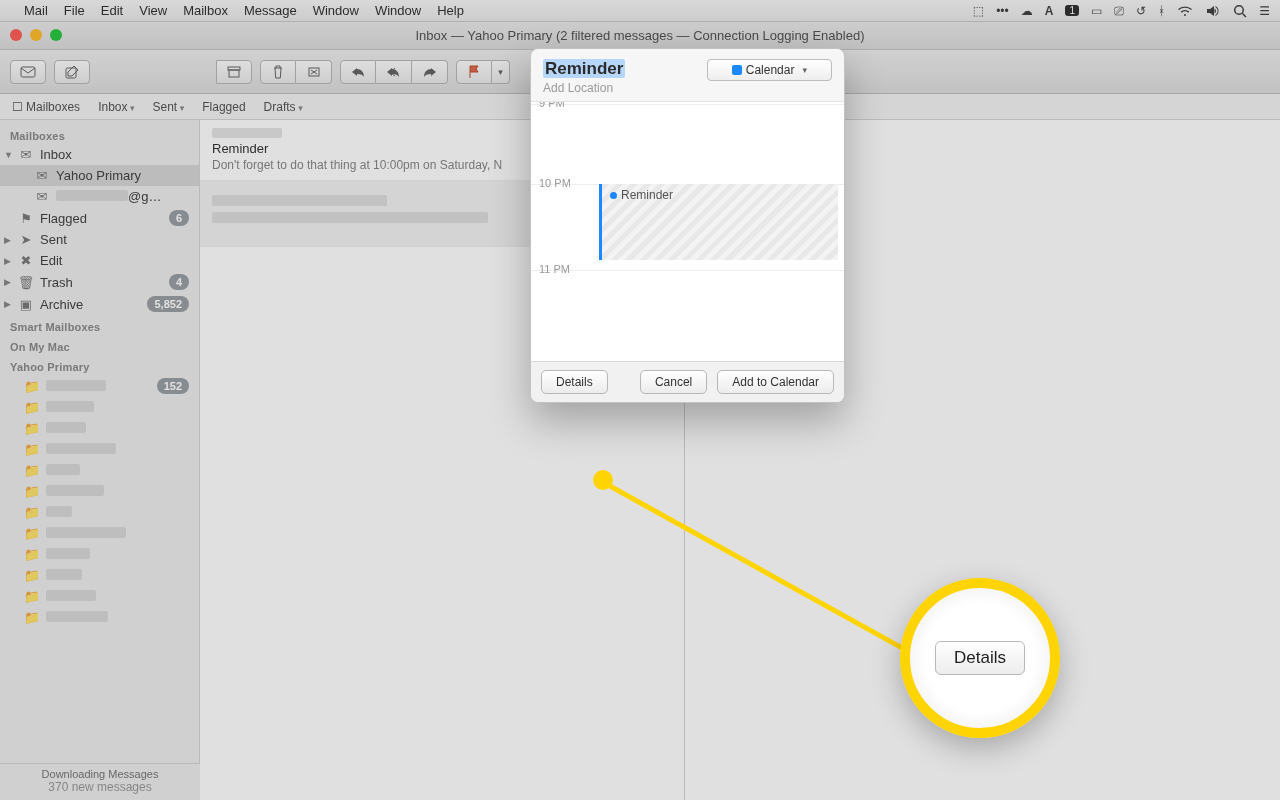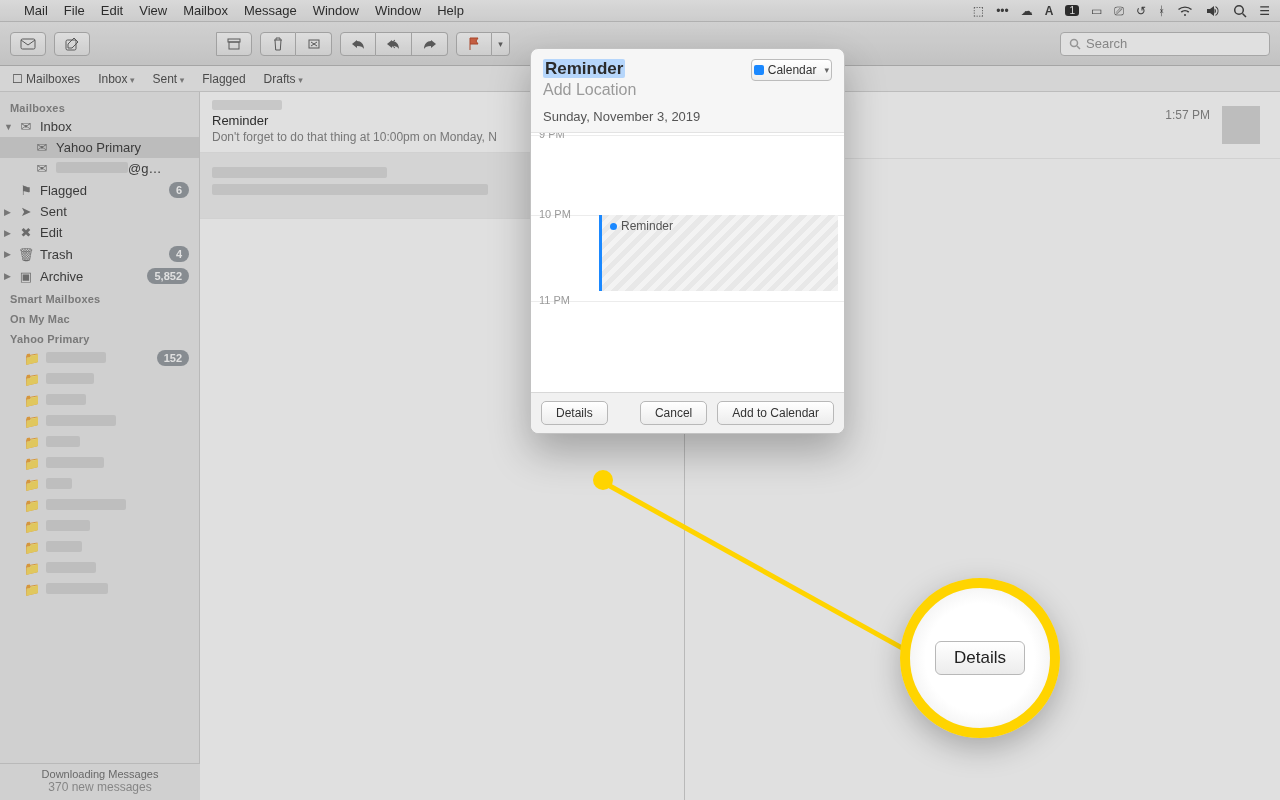--- a/index.html
+++ b/index.html
@@ -67,22 +67,22 @@
 .preview .time{font-size:12px;color:#888;margin-right:12px;margin-top:2px}
 
 
 .status{position:absolute;bottom:0;left:0;width:200px;padding:4px 0 6px;text-align:center;font-size:11px;color:#777;border-top:1px solid #d3d3d3;background:#ededed}
 .status .sub{font-size:12px;color:#999}
 
 
 .popover{position:absolute;z-index:100;left:530px;top:48px;width:315px;background:#f6f6f6;border:1px solid #c2c2c2;border-radius:8px;box-shadow:0 18px 40px rgba(0,0,0,.28)}
 .po-head{padding:10px 12px 6px;display:flex;align-items:flex-start}
 .po-title{font-size:17px;font-weight:600;color:#2b2b2b;background:#b6d6fb;padding:0 2px;border-radius:2px}
-.po-sub{font-size:16px;color:#9a9a9a;margin-top:2px}
-.po-sel{margin-left:auto;height:22px;border:1px solid #bcbcbc;border-radius:4px;background:linear-gradient(#fff,#eee);display:flex;align-items:center;padding:0 2px;font-size:12px;color:#333;gap:4px}
+.po-sub{font-size:12px;color:#9a9a9a;margin-top:2px}
+.po-sel{margin-left:auto;height:22px;border:1px solid #bcbcbc;border-radius:4px;background:linear-gradient(#fff,#eee);display:flex;align-items:center;padding:0 24px;font-size:12px;color:#333;gap:4px}
 .po-sel .sq{width:10px;height:10px;background:#1a88ff;border-radius:2px}
 .po-sel .dd{font-size:9px;color:#666;margin-left:4px}
 .po-date{padding:4px 12px 8px;font-size:13px;color:#555}
 .po-cal{height:260px;position:relative;border-top:1px solid #e3e3e3;background:#fff;overflow:hidden}
 .po-hour{position:absolute;left:0;right:0;height:80px;border-top:1px solid #ececec}
 .po-hour .hl{position:absolute;left:8px;top:-8px;font-size:11px;color:#9a9a9a}
 .po-event{position:absolute;left:68px;right:6px;top:82px;height:76px;border-left:3px solid #1a88ff;background:repeating-linear-gradient(135deg,#e8e8e8 0 5px,#f3f3f3 5px 10px);padding:4px 8px;font-size:12px;color:#555}
 .po-event .dot{display:inline-block;width:7px;height:7px;background:#1a88ff;border-radius:50%;margin-right:4px;vertical-align:middle}
 .po-foot{border-top:1px solid #d8d8d8;padding:8px 10px;display:flex;gap:10px;background:#f1f1f1;border-radius:0 0 8px 8px}
 .po-btn{height:24px;border:1px solid #b8b8b8;border-radius:5px;background:linear-gradient(#fff,#ececec);padding:0 14px;font-size:12px;color:#333;display:flex;align-items:center;cursor:default}
@@ -135,20 +135,28 @@
       <svg width="14" height="14" viewBox="0 0 14 14">
           <circle cx="6" cy="6" r="4.3" stroke="#444" stroke-width="1.5" fill="none"></circle>
           <line x1="9.5" y1="9.5" x2="13" y2="13" stroke="#444" stroke-width="1.5"></line>
         </svg>
     </span>
     <span>☰</span>
   </div>
 </div>
 
 <div class="window">
+  <div class="titlebar">
+    <div class="traffic">
+      <span class="tl-close"></span>
+      <span class="tl-min"></span>
+      <span class="tl-max"></span>
+    </div>
+    <span class="title">Inbox — Yahoo Primary (2 filtered messages — Connection Logging Enabled)</span>
+  </div>
 
   <div class="toolbar">
     <div class="tbtn">
         <svg width="16" height="12" viewBox="0 0 16 12">
           <rect x="1" y="1" width="14" height="10" rx="1.5" fill="none" stroke="#666"></rect>
           <path d="M1 2l7 5 7-5" stroke="#666" fill="none"></path>
         </svg>
       </div>
     <div class="tbtn">
         <svg width="14" height="14" viewBox="0 0 14 14">
@@ -200,29 +208,20 @@
       <div class="tbtn">
           <svg width="12" height="14" viewBox="0 0 12 14">
             <path d="M2 1v12M2 1h8l-2 3 2 3H2" fill="#e06b4c" stroke="#c05030"></path>
           </svg>
         </div>
       <div class="tbtn" style="min-width:18px">
           <span style="font-size:9px;color:#666">▾</span>
         </div>
     </div>
     <div class="spacer"></div>
-    <div class="search">
-      <span class="mag">
-          <svg width="12" height="12" viewBox="0 0 12 12">
-            <circle cx="5" cy="5" r="3.5" stroke="#aaa" fill="none" stroke-width="1.5"></circle>
-            <line x1="8" y1="8" x2="11" y2="11" stroke="#aaa" stroke-width="1.5"></line>
-          </svg>
-        </span>
-      <span>Search</span>
-    </div>
   </div>
 
   <div class="favbar">
     <span>☐ <span>Mailboxes</span></span>
     <span class="chev">Inbox</span>
     <span class="chev">Sent</span>
     <span>Flagged</span>
     <span class="chev">Drafts</span>
   </div>
 
@@ -322,34 +321,29 @@
       <div class="sb-item folder">
           <span class="ico">📁</span>
           <span class="lbl"><span class="redact" style="display:inline-block;width:62px"></span></span>
         </div>
     </div>
 
     <div class="list">
       <div class="msgrow">
         <div style="height:10px;width:70px;background:#e4e4e4;border-radius:2px;margin-bottom:3px"></div>
         <div class="subj">Reminder</div>
-        <div class="prev">Don't forget to do that thing at 10:00pm on Monday, N</div>
+        <div class="prev">Don't forget to do that thing at 10:00pm on Saturday, N</div>
       </div>
       <div class="msgrow ghost">
         <div class="bar" style="width:38%"></div>
         <div class="bar" style="width:60%"></div>
       </div>
     </div>
 
     <div class="preview">
-      <div class="hdr">
-        <div style="flex:1"></div>
-        <span class="time">1:57 PM</span>
-        <div class="avatar"></div>
-      </div>
     </div>
   </div>
 
   <div class="status">
     <div>Downloading Messages</div>
     <div class="sub">370 new messages</div>
   </div>
 </div>
 
 <div id="dim"></div>
@@ -359,21 +353,20 @@
     <div>
       <div><span class="po-title">Reminder</span></div>
       <div class="po-sub">Add Location</div>
     </div>
     <div class="po-sel">
       <span class="sq"></span>
       <span>Calendar</span>
       <span class="dd">▾</span>
     </div>
   </div>
-  <div class="po-date">Sunday, November 3, 2019</div>
   <div class="po-cal">
     <div class="po-hour" style="top:2px">
         <span class="hl">9 PM</span>
       </div>
     <div class="po-hour" style="top:82px">
         <span class="hl">10 PM</span>
       </div>
     <div class="po-hour" style="top:168px">
         <span class="hl">11 PM</span>
       </div>

